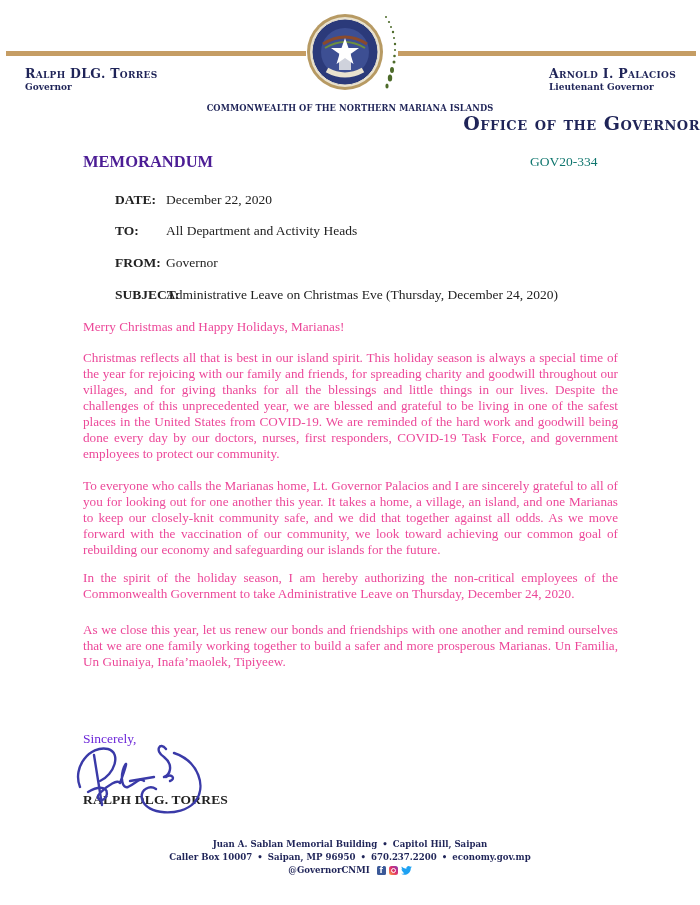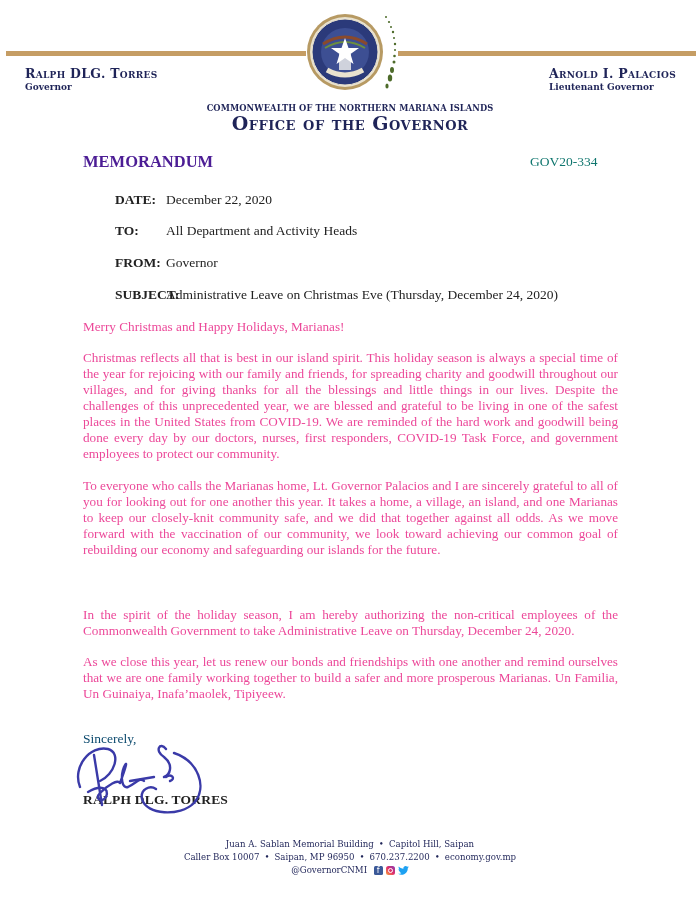--- a/index.html
+++ b/index.html
@@ -13,36 +13,36 @@
   .seal { position: absolute; left: 305px; top: 12px; width: 80px; height: 80px; }
 
   .official { position: absolute; font-family: "DejaVu Serif", serif; color: #1f2458; }
   .official .name { font-size: 12.5px; font-weight: bold; letter-spacing: 0.3px; font-variant: small-caps; }
   .official .title { font-size: 9px; font-weight: bold; margin-top: 1px; }
   .official-left { left: 25px; top: 66px; }
   .official-right { right: 24px; top: 66px; }
 
   .office-header { position: absolute; left: 0; width: 700px; top: 103px; text-align: center; font-family: "DejaVu Serif", serif; color: #1f2458; }
   .office-header .sub { font-size: 8.3px; font-weight: bold; letter-spacing: 0.1px; }
-  .office-header .main { font-size: 19px; font-weight: bold; letter-spacing: 0.5px; font-variant: small-caps; margin-top: -1px; }
+  .office-header .main { font-size: 19px; font-weight: bold; letter-spacing: 0.5px; font-variant: small-caps; margin-top: -1px; text-align: right; }
 
   .memo-title { position: absolute; left: 83px; top: 152px; font-family: "Liberation Serif", serif; font-weight: bold; font-size: 16.5px; color: #4c1d95; }
   .memo-id { position: absolute; left: 530px; top: 154px; font-family: "Liberation Serif", serif; font-size: 13.5px; color: #0f766e; }
 
   .field { position: absolute; left: 83px; font-family: "Liberation Serif", serif; font-size: 13.5px; color: #222; }
   .field .lbl { position: absolute; left: 0; top: 0; font-weight: bold; color: #222; white-space: nowrap; margin-left: 32px; }
   .field .val { position: absolute; left: 83px; top: 0; white-space: nowrap; }
 
   .para { position: absolute; left: 83px; width: 535px; font-family: "Liberation Serif", serif; font-size: 13.2px; line-height: 16px; color: #ec4899; text-align: justify; }
 
-  .closing { position: absolute; left: 83px; top: 731px; font-family: "Liberation Serif", serif; font-size: 13.5px; color: #0c4a6e; }
+  .closing { position: absolute; left: 83px; top: 731px; font-family: "Liberation Serif", serif; font-size: 13.5px; color: #6d28d9; }
   .signer { position: absolute; left: 83px; top: 792px; font-family: "Liberation Serif", serif; font-size: 13.5px; font-weight: bold; color: #222; letter-spacing: 0.2px; }
   .signature { position: absolute; left: 70px; top: 737px; width: 150px; height: 80px; }
 
-  .footer { position: absolute; left: 0; width: 700px; top: 838px; text-align: center; font-family: "DejaVu Serif", serif; color: #1f2458; font-weight: normal; font-size: 8.6px; line-height: 13px; }
+  .footer { position: absolute; left: 0; width: 700px; top: 838px; text-align: center; font-family: "DejaVu Serif", serif; color: #1f2458; font-weight: bold; font-size: 8.6px; line-height: 13px; }
   .footer .dot { margin: 0 5px; }
   .social { display: inline-flex; align-items: center; gap: 3px; vertical-align: middle; margin-left: 4px; }
   .ico { display: inline-block; width: 9px; height: 9px; border-radius: 1.5px; position: relative; }
   .ico-fb { background: #3b5998; color: #fff; font-family: "DejaVu Sans", sans-serif; font-size: 8px; line-height: 10px; text-align: center; }
   .ico-ig { background: linear-gradient(45deg, #f9a43a, #e1306c 50%, #833ab4); border-radius: 2.5px; }
   .ico-ig::after { content: ""; position: absolute; left: 2px; top: 2px; width: 3px; height: 3px; border: 1px solid #fff; border-radius: 50%; }
 </style>
 </head>
 <body>
 
@@ -114,22 +114,22 @@
     <span class="val">Governor</span>
   </div>
   <div class="field" style="top:287px;">
     <span class="lbl">SUBJECT:</span>
     <span class="val">Administrative Leave on Christmas Eve (Thursday, December 24, 2020)</span>
   </div>
 
   <div class="para" style="top:319px;">Merry Christmas and Happy Holidays, Marianas!</div>
   <div class="para" style="top:350px;">Christmas reflects all that is best in our island spirit. This holiday season is always a special time of the year for rejoicing with our family and friends, for spreading charity and goodwill throughout our villages, and for giving thanks for all the blessings and little things in our lives. Despite the challenges of this unprecedented year, we are blessed and grateful to be living in one of the safest places in the United States from COVID-19. We are reminded of the hard work and goodwill being done every day by our doctors, nurses, first responders, COVID-19 Task Force, and government employees to protect our community.</div>
   <div class="para" style="top:478px;">To everyone who calls the Marianas home, Lt. Governor Palacios and I are sincerely grateful to all of you for looking out for one another this year. It takes a home, a village, an island, and one Marianas to keep our closely-knit community safe, and we did that together against all odds. As we move forward with the vaccination of our community, we look toward achieving our common goal of rebuilding our economy and safeguarding our islands for the future.</div>
-  <div class="para" style="top:607px;">In the spirit of the holiday season, I am hereby authorizing the non-critical employees of the Commonwealth Government to take Administrative Leave on Thursday, December 24, 2020.</div>
-  <div class="para" style="top:622px;margin-top:32px;">As we close this year, let us renew our bonds and friendships with one another and remind ourselves that we are one family working together to build a safer and more prosperous Marianas. Un Familia, Un Guinaiya, Inafa’maolek, Tipiyeew.</div>
+  <div class="para" style="top:570px;">In the spirit of the holiday season, I am hereby authorizing the non-critical employees of the Commonwealth Government to take Administrative Leave on Thursday, December 24, 2020.</div>
+  <div class="para" style="top:622px;">As we close this year, let us renew our bonds and friendships with one another and remind ourselves that we are one family working together to build a safer and more prosperous Marianas. Un Familia, Un Guinaiya, Inafa’maolek, Tipiyeew.</div>
 
   <div class="closing">Sincerely,</div>
   <div class="signer">RALPH DLG. TORRES</div>
 
   <svg class="signature" viewBox="0 0 150 80">
     <g stroke="#3a3aa8" stroke-width="2.4" fill="none" stroke-linecap="round" stroke-linejoin="round">
       <path d="M10 50 C2 30 20 8 38 12 C52 16 44 38 30 44"></path>
       <path d="M24 18 L32 68"></path>
       <path d="M18 55 C30 48 40 50 36 60 C32 66 24 62 30 56 C38 48 48 42 50 46"></path>
       <path d="M50 46 C56 30 58 22 54 30 C50 40 52 52 58 50 C66 46 70 40 74 44"></path>

